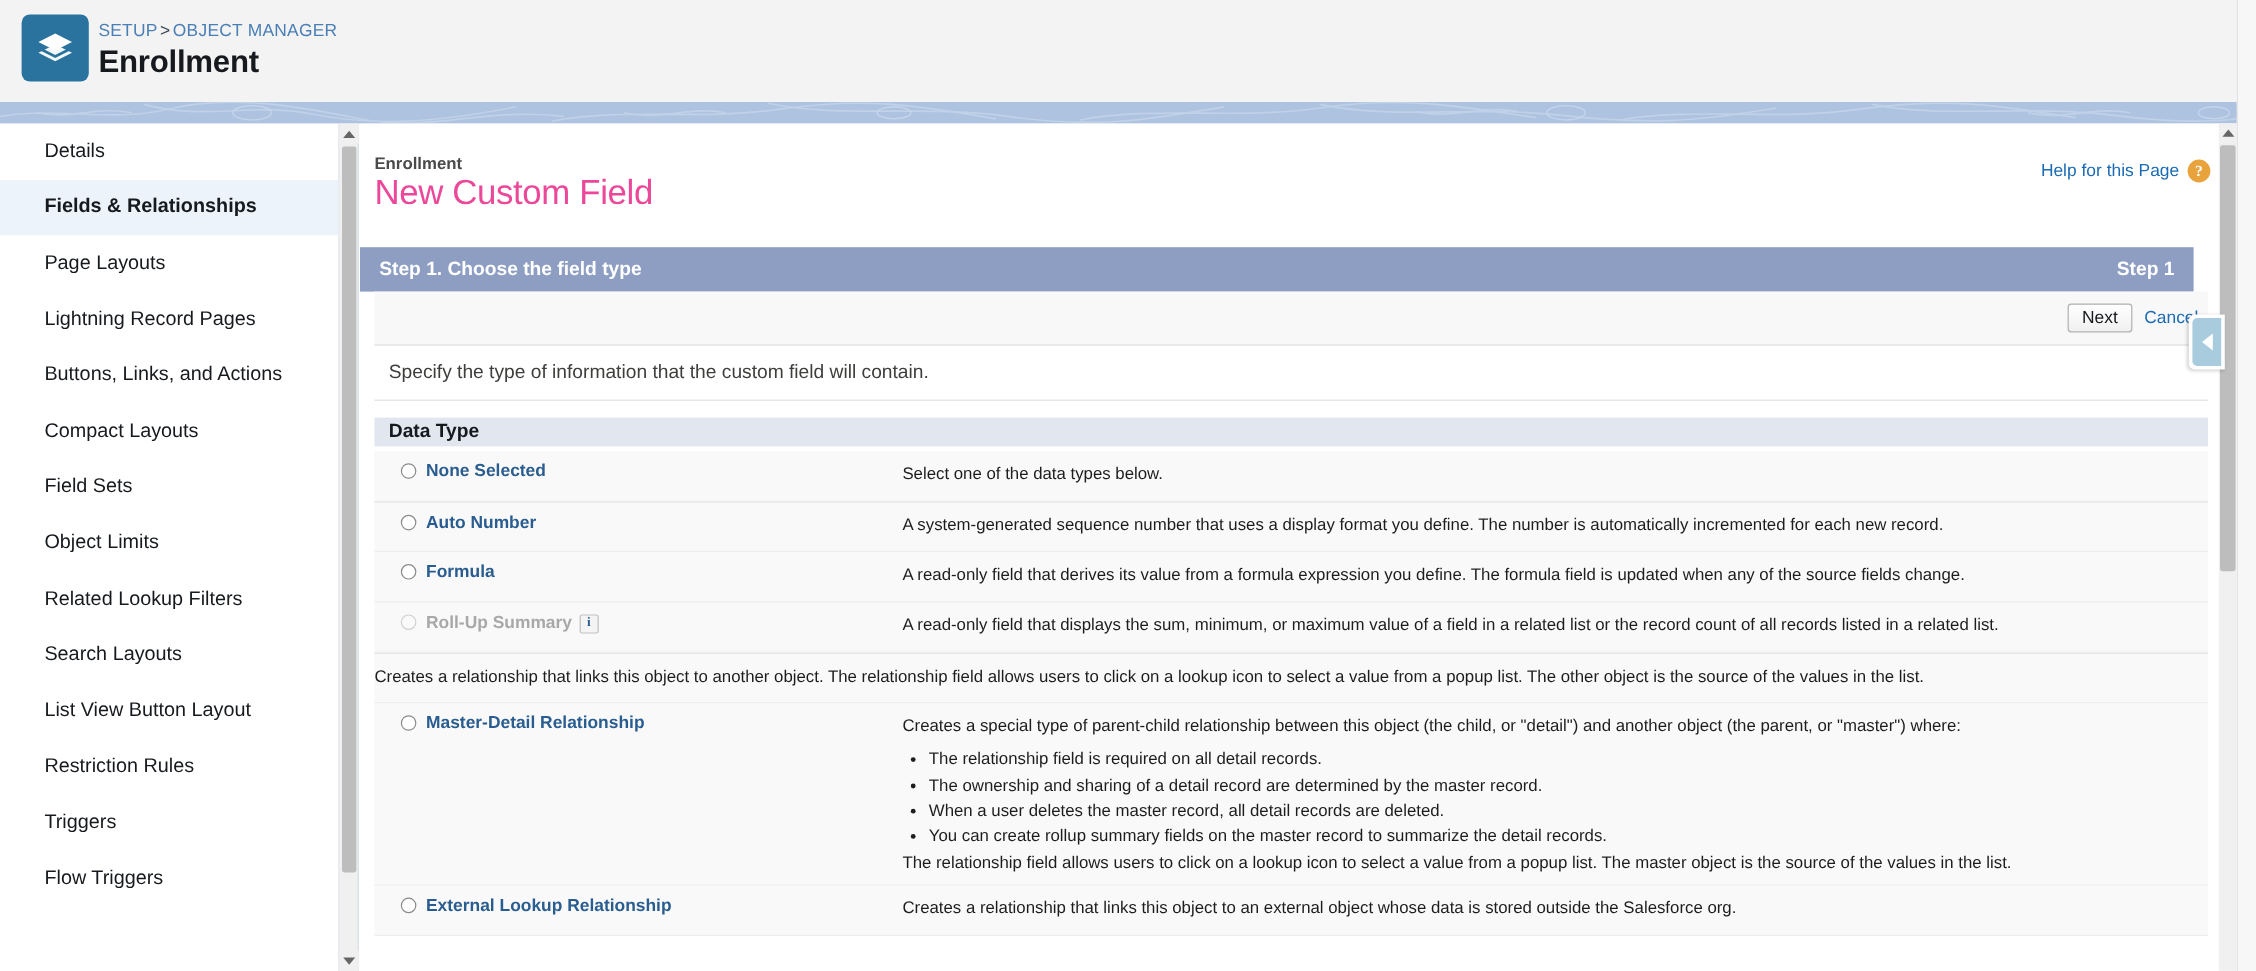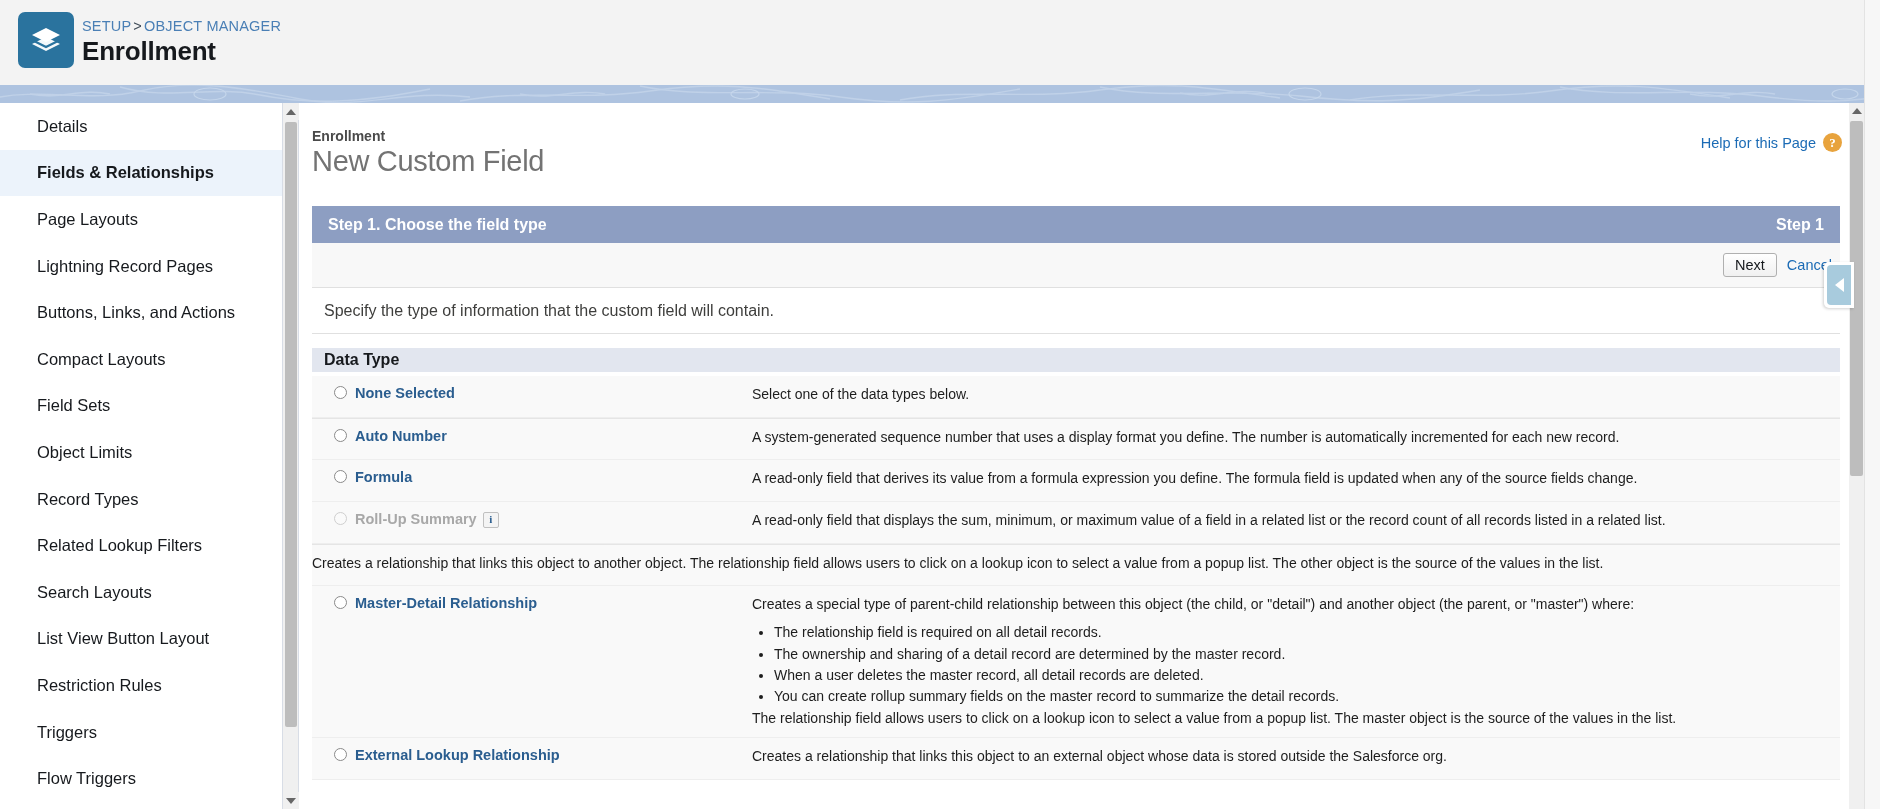--- a/index.html
+++ b/index.html
@@ -99,38 +99,38 @@
   #content-head {
     position: absolute; top: 0; left: 0; width: 1564px; height: 84px;
     background: #ffffff;
   }
   #ctx-object {
     position: absolute; left: 12px; top: 25px;
     font-size: 14px; font-weight: bold; color: #4a4a4a;
   }
   #ctx-title {
     position: absolute; left: 12px; top: 42px;
-    font-size: 29px; color: #737373; letter-spacing: -.3px;
+    font-size: 29px; color: #ec4899; letter-spacing: -.3px;
   }
   #help-link-wrap {
     position: absolute; right: 22px; top: 30px;
     display: flex; align-items: center; gap: 7px;
   }
   #help-link { font-size: 14.5px; color: #1b6bb5; text-decoration: none; }
   #help-icon {
     width: 19px; height: 19px; border-radius: 50%;
     background: #e8a33d;
     color: #ffffff; font-size: 13px; font-weight: bold;
     display: flex; align-items: center; justify-content: center;
     font-family: "Liberation Serif", serif;
   }
 
   
   #step-bar {
-    position: absolute; top: 103px; left: 12px;
+    position: absolute; top: 103px; left: 0;
     width: 1528px; height: 37px;
     background: #8d9ec2;
     display: flex; align-items: center;
     padding: 0 16px;
     color: #ffffff; font-size: 16px; font-weight: bold;
   }
   #step-bar .right { margin-left: auto; }
 
   #action-bar {
     position: absolute; top: 140px; left: 12px;
@@ -337,23 +337,20 @@
   <div class="nav-item">
     <span>Compact Layouts</span>
   </div>
   <div class="nav-item">
     <span>Field Sets</span>
   </div>
   <div class="nav-item">
     <span>Object Limits</span>
   </div>
   <div class="nav-item">
-    <span>Record Types</span>
-  </div>
-  <div class="nav-item">
     <span>Related Lookup Filters</span>
   </div>
   <div class="nav-item">
     <span>Search Layouts</span>
   </div>
   <div class="nav-item">
     <span>List View Button Layout</span>
   </div>
   <div class="nav-item">
     <span>Restriction Rules</span>

